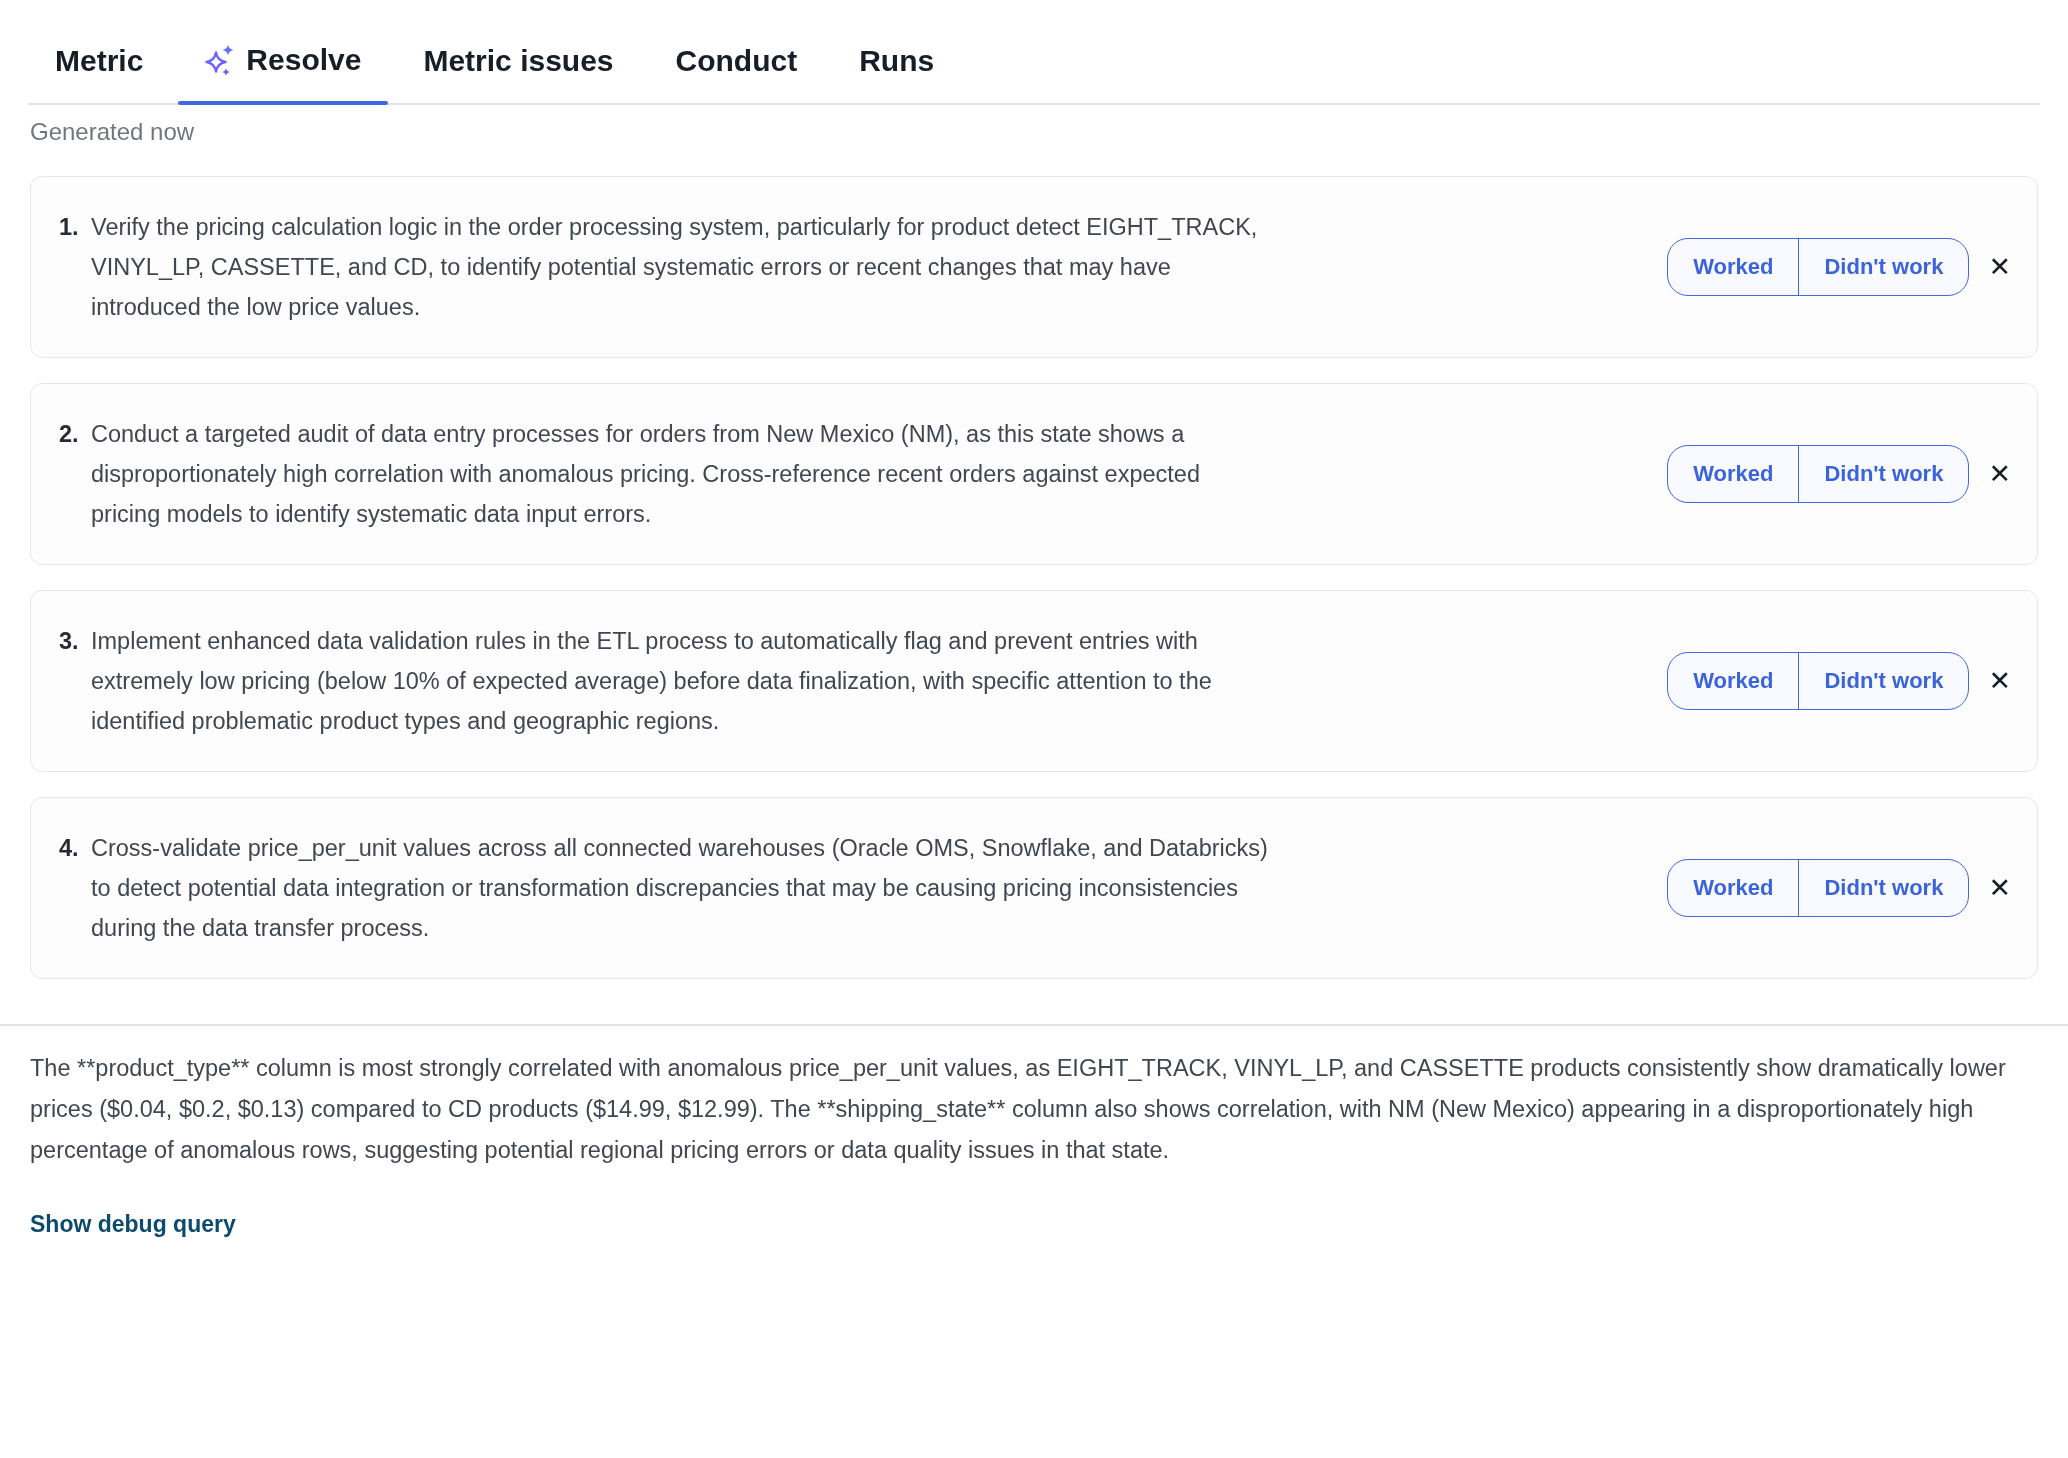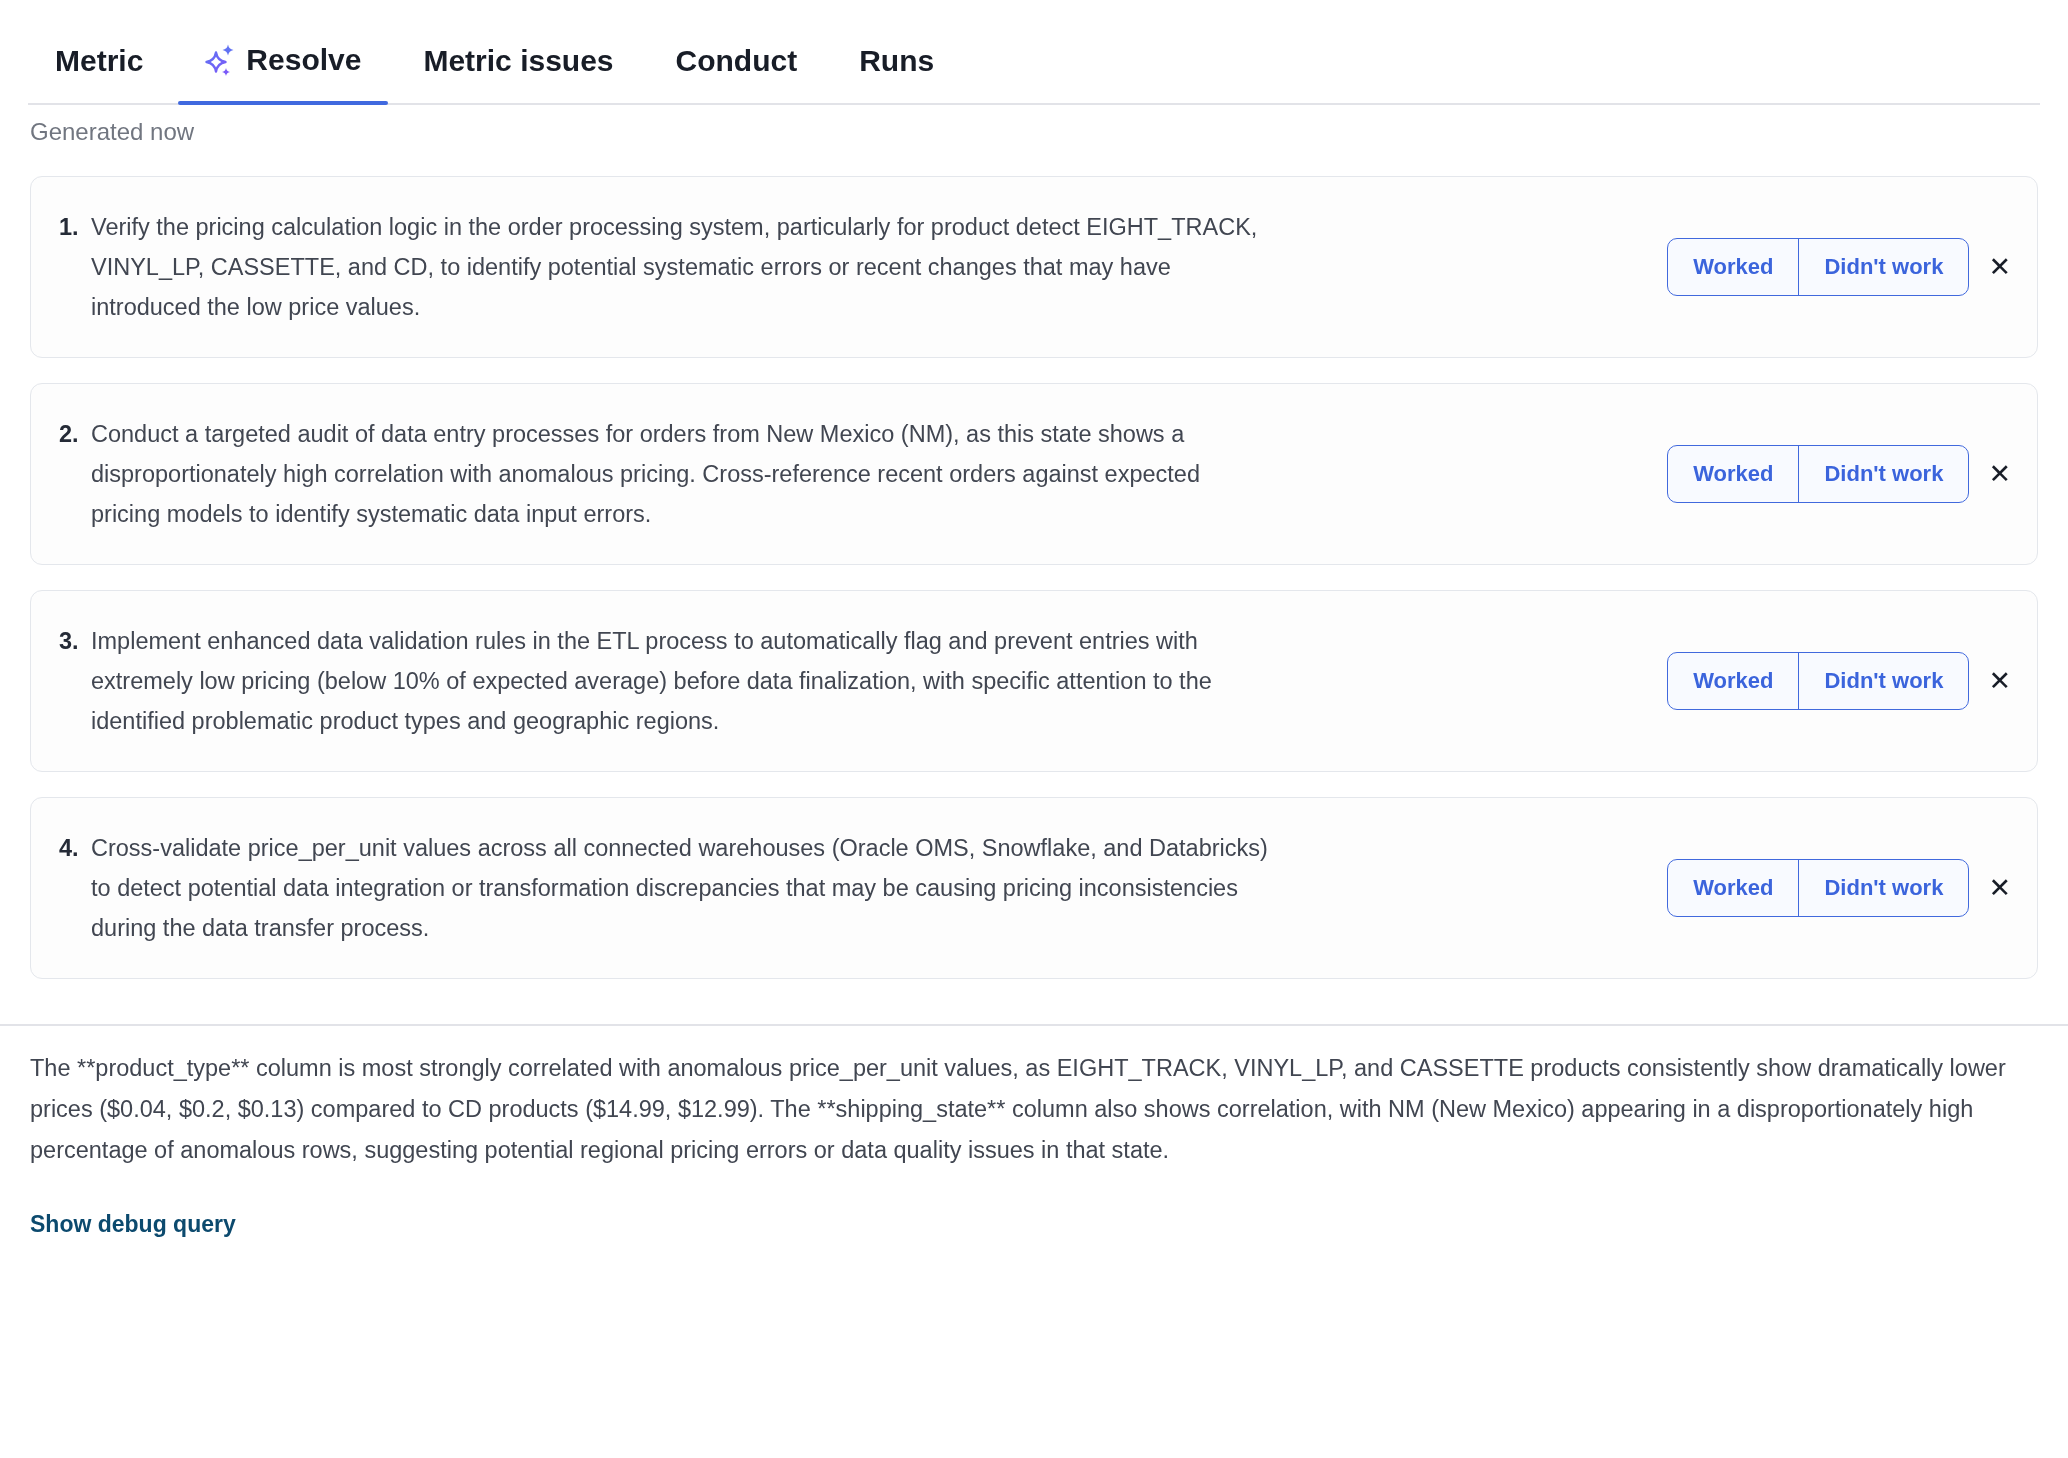--- a/index.html
+++ b/index.html
@@ -89,21 +89,21 @@
   .card-actions {
     display: flex;
     align-items: center;
     flex-shrink: 0;
     margin-left: auto;
     padding-left: 40px;
   }
   .btn-group {
     display: flex;
     border: 1.5px solid #4169dd;
-    border-radius: 10px;
+    border-radius: 21px;
     background: #f8faff;
     overflow: hidden;
   }
   .seg-btn {
     font-family: inherit;
     font-size: 22px;
     font-weight: 700;
     color: #3b64dc;
     background: transparent;
     border: none;

